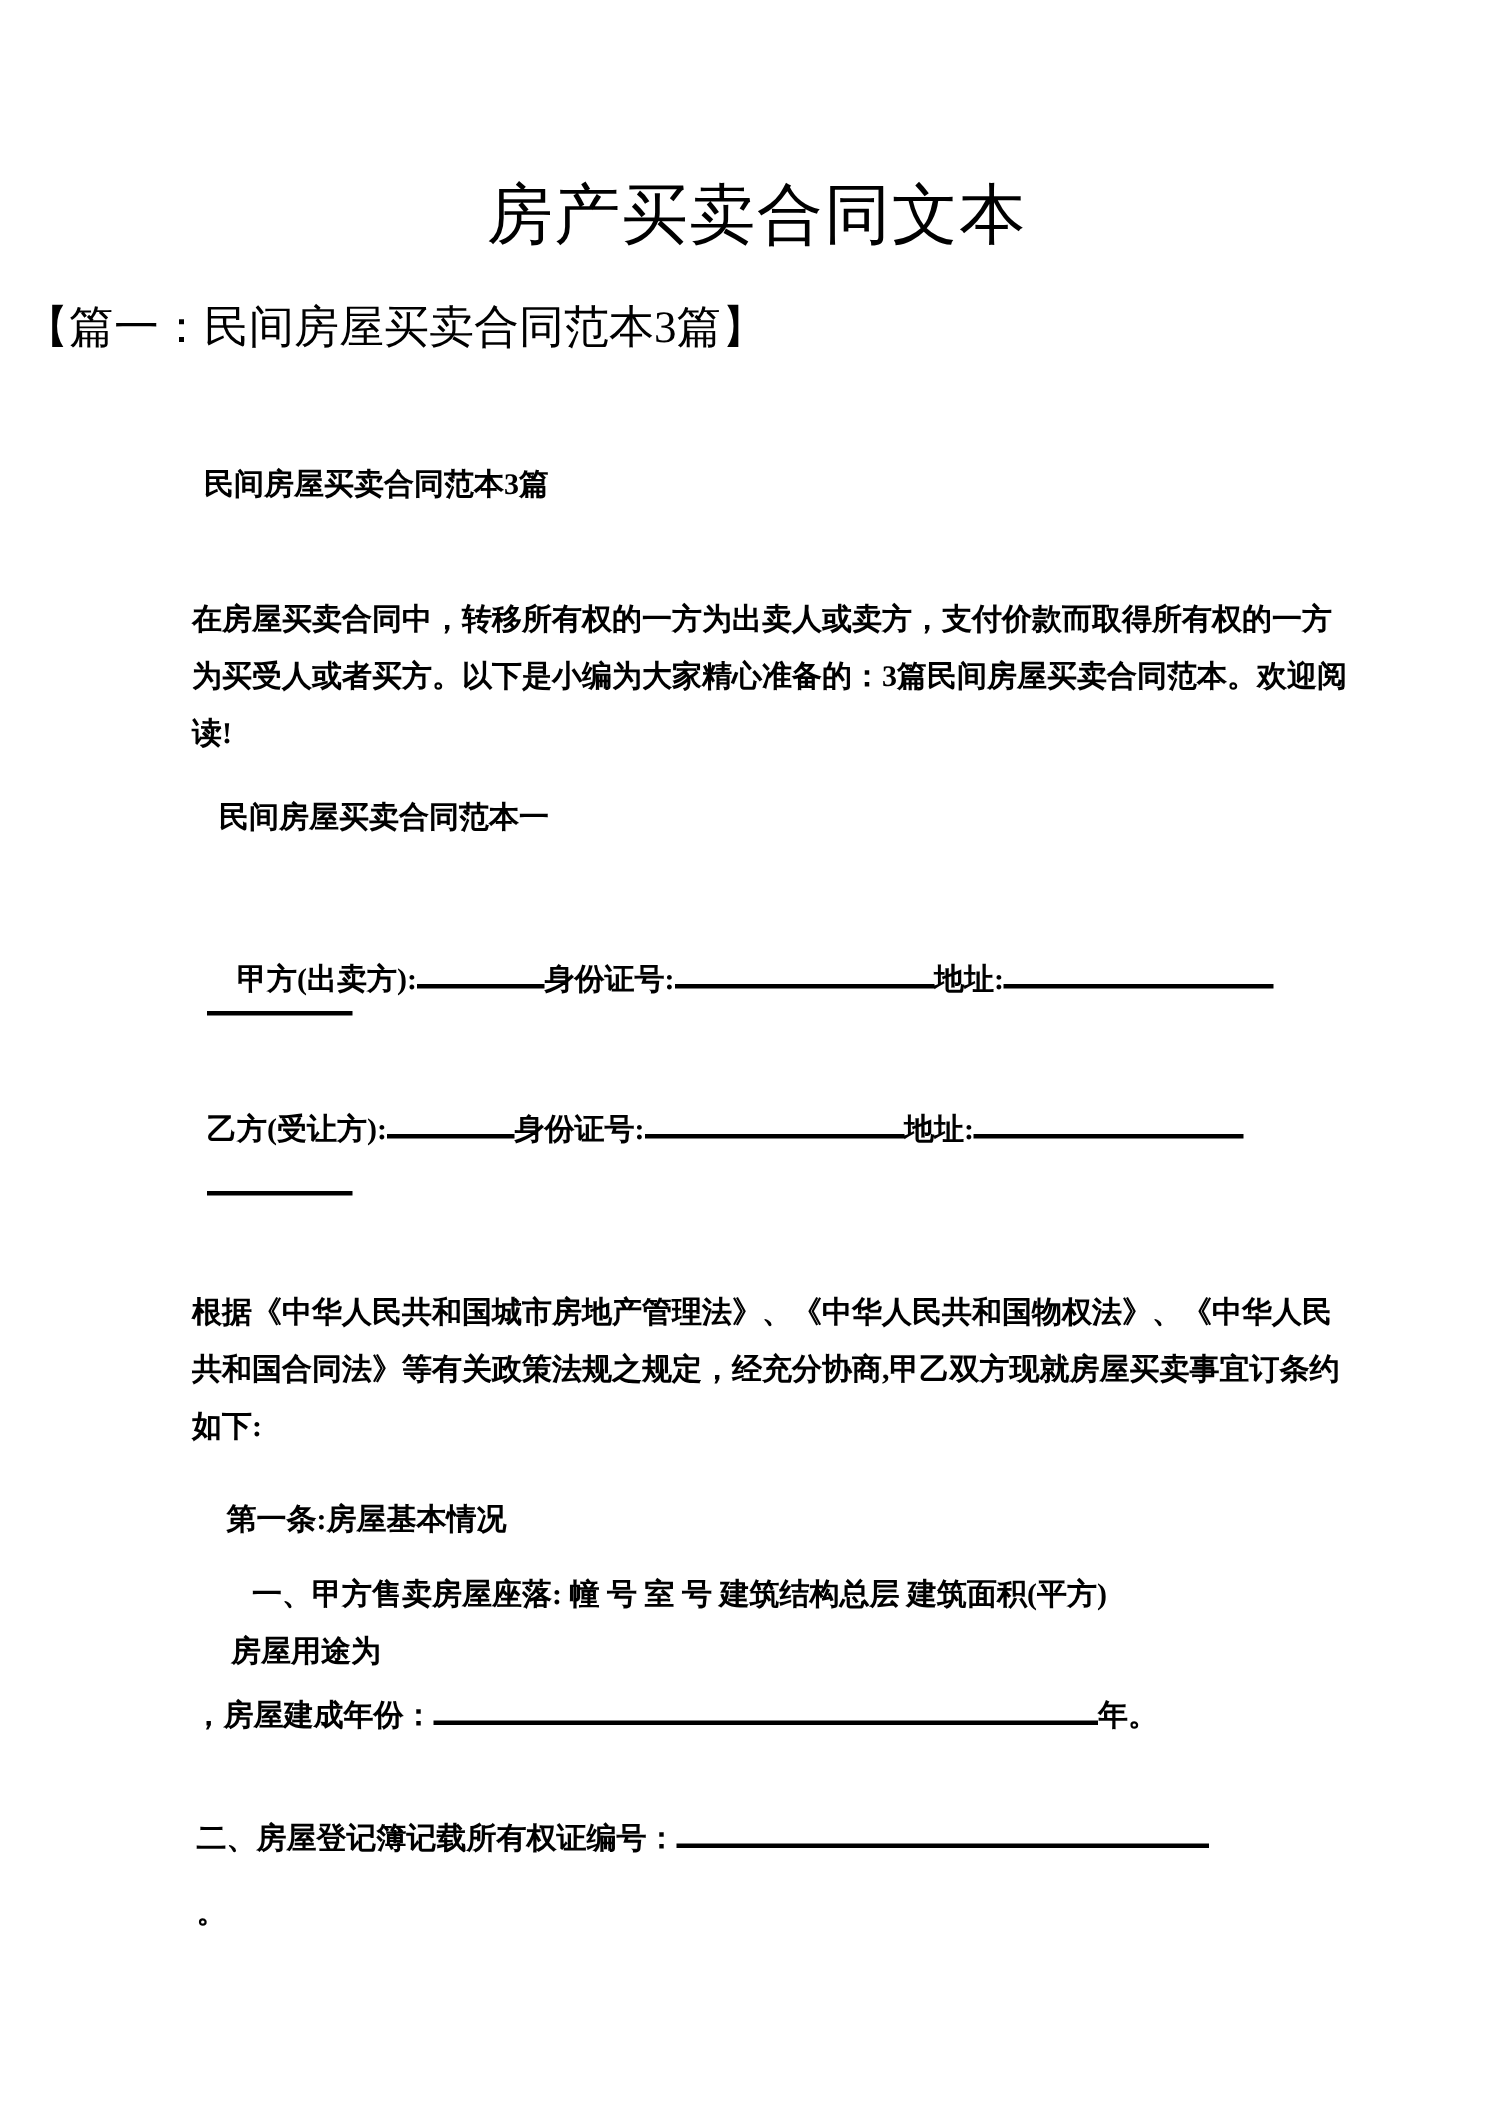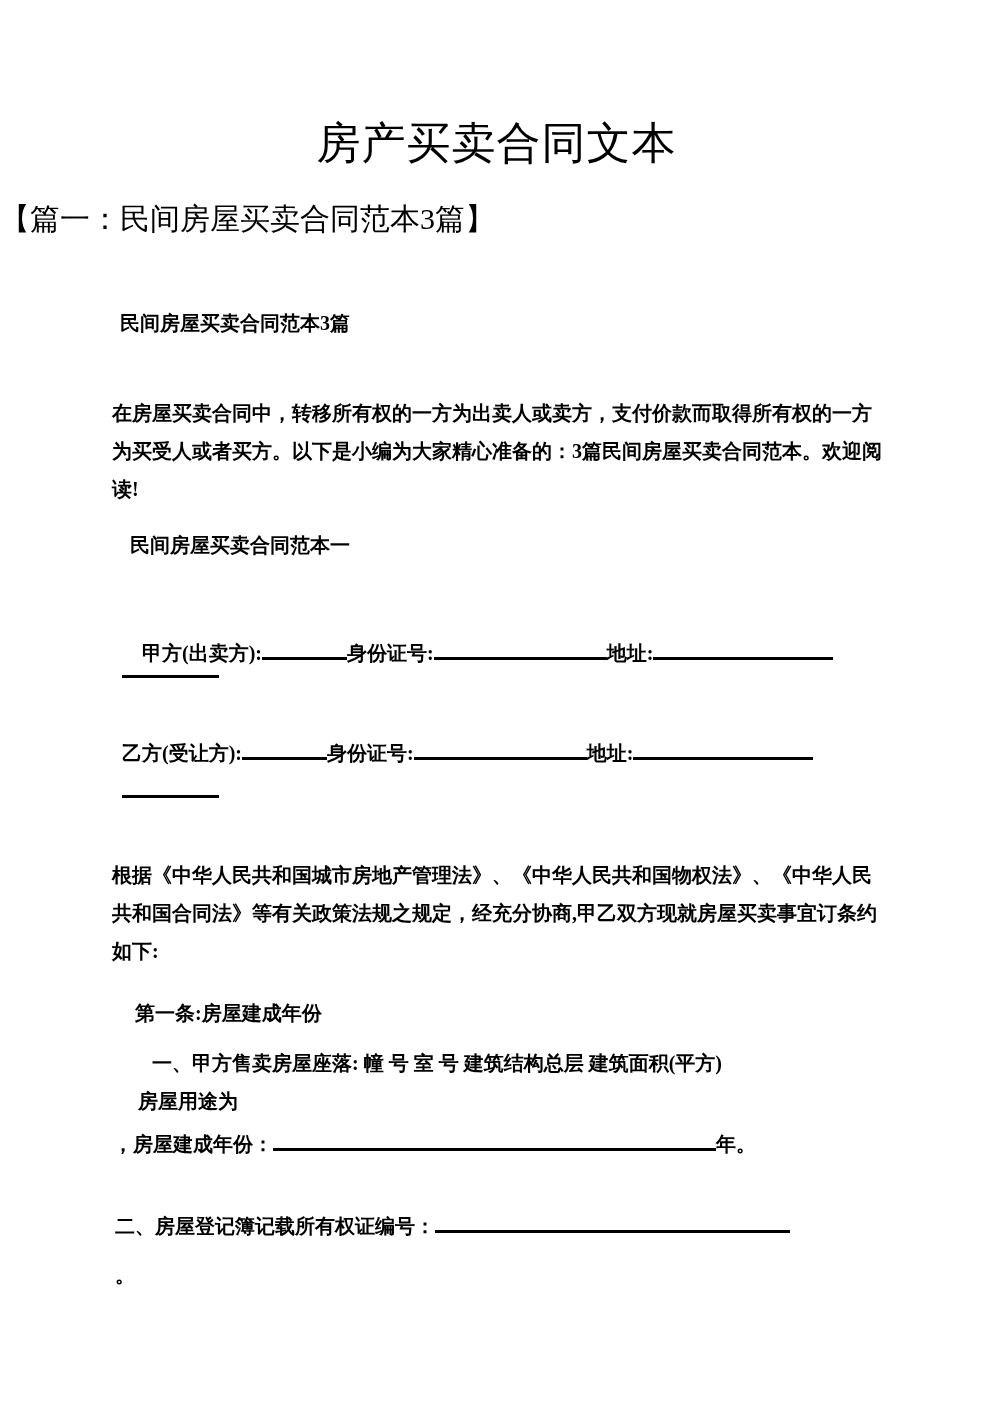--- a/index.html
+++ b/index.html
@@ -9,21 +9,21 @@
   }
   .page {
     position: relative;
     width: 993px;
     height: 1404px;
     background: #ffffff;
     color: #000000;
     font-family: "Liberation Serif", "DejaVu Serif", serif;
     overflow: hidden;
   }
-  .abs { position: absolute; }
+  .abs { position: absolute; padding-left: 16px; }
   .doc-title {
     left: 0; right: 0; top: 118px;
     text-align: center;
     font-size: 44px;
     font-weight: normal;
     letter-spacing: 1px;
     line-height: 52px;
   }
   .doc-subtitle {
     left: 0; right: 0; top: 199px;
@@ -77,21 +77,21 @@
 
   <div class="abs body-text nowrap" style="left:122px; top:734px;">
     <span>乙方(受让方):</span><span class="u u-85"></span><span>身份证号:</span><span class="u u-173"></span><span>地址:</span><span class="u u-180"></span>
   </div>
   <div class="abs body-text" style="left:122px; top:772px;">
     <span class="u u-97"></span>
   </div>
 
   <div class="abs body-text para" style="left:112px; top:856px;">根据《中华人民共和国城市房地产管理法》、《中华人民共和国物权法》、《中华人民共和国合同法》等有关政策法规之规定，经充分协商,甲乙双方现就房屋买卖事宜订条约如下:</div>
 
-  <div class="abs body-text" style="left:135px; top:994px;">第一条:房屋建成年份</div>
+  <div class="abs body-text" style="left:135px; top:994px;">第一条:房屋基本情况</div>
 
   <div class="abs body-text para indent14" style="left:118px; top:1044px;margin-left:20px;">
     <span>一、甲方售卖房屋座落: 幢 号 室 号 建筑结构总层 建筑面积(平方)</span><br>
     <span>房屋用途为</span>
   </div>
 
   <div class="abs body-text nowrap" style="left:115px; top:1207px;">
     <span>二、房屋登记簿记载所有权证编号：</span><span class="u u-355"></span>
   </div>
 

